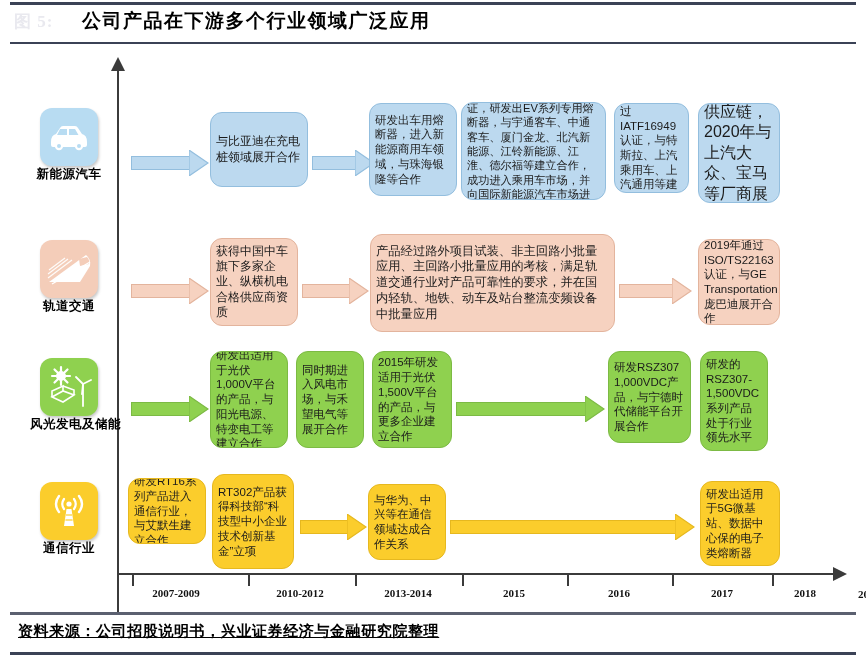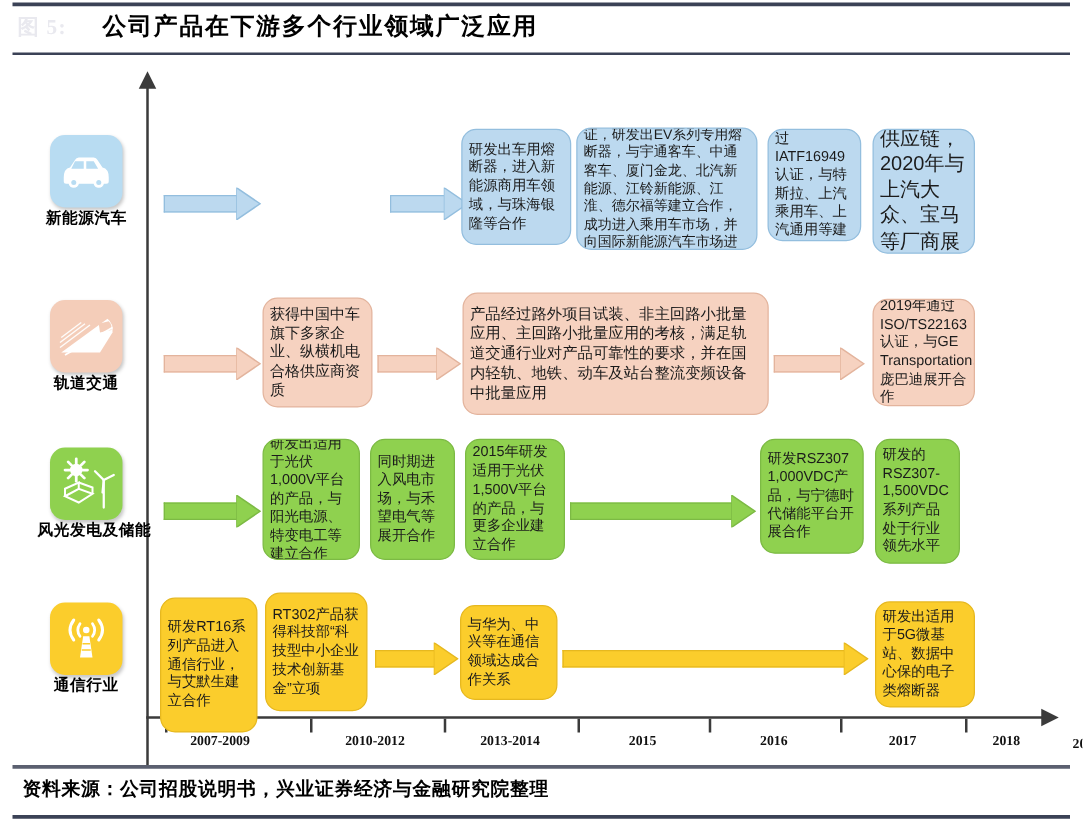--- a/index.html
+++ b/index.html
@@ -57,20 +57,21 @@
 
   
   .source {
     position: absolute;
     left: 18px;
     top: 622px;
     font-size: 15px;
     font-weight: bold;
     color: #000;
     letter-spacing: .6px;
+    text-decoration: underline;
   }
 
   
   .canvas {
     position: absolute;
     left: 0; top: 46px;
     width: 866px; height: 565px;
   }
 
   
@@ -316,20 +317,23 @@
 
     <div class="arrow a-blue" style="left:131px; top:104px; width:78px;">
       <div class="shaft" style="width:60px;"></div>
       <div class="headwrap" style="left:58px;">
         <svg width="20" height="26" viewBox="0 0 20 26">
             <path d="M0 0 L19 13 L0 26 Z" fill="#bcd9ef" stroke="#93bede" stroke-width="1.2"></path>
           </svg>
       </div>
     </div>
 
+    <div class="box c-blue" style="left:210px; top:66px; width:98px; height:75px; font-size:12px;">
+      <span>与比亚迪在充电桩领域展开合作</span>
+    </div>
 
     <div class="arrow a-blue" style="left:312px; top:104px; width:62px;">
       <div class="shaft" style="width:45px;"></div>
       <div class="headwrap" style="left:43px;">
         <svg width="20" height="26" viewBox="0 0 20 26">
             <path d="M0 0 L19 13 L0 26 Z" fill="#bcd9ef" stroke="#93bede" stroke-width="1.2"></path>
           </svg>
       </div>
     </div>
 
@@ -419,21 +423,21 @@
     </div>
 
     <div class="box c-green" style="left:608px; top:305px; width:83px; height:92px; font-size:11.5px;">
       <span>研发RSZ307 1,000VDC产品，与宁德时代储能平台开展合作</span>
     </div>
 
     <div class="box c-green" style="left:700px; top:305px; width:68px; height:100px; font-size:11.5px;">
       <span>研发的RSZ307-1,500VDC系列产品处于行业领先水平</span>
     </div>
 
-    <div class="box c-yellow" style="left:128px; top:432px; width:78px; height:108px; font-size:11.5px;">
+    <div class="box c-yellow" style="left:128px; top:432px; width:78px; height:66px; font-size:11.5px;">
       <span>研发RT16系列产品进入通信行业，与艾默生建立合作</span>
     </div>
 
     <div class="box c-yellow" style="left:212px; top:428px; width:82px; height:95px; font-size:11.5px;">
       <span>RT302产品获得科技部“科技型中小企业技术创新基金”立项</span>
     </div>
 
     <div class="arrow a-yellow" style="left:300px; top:468px; width:66px;">
       <div class="shaft" style="width:49px;"></div>
       <div class="headwrap" style="left:47px;">

